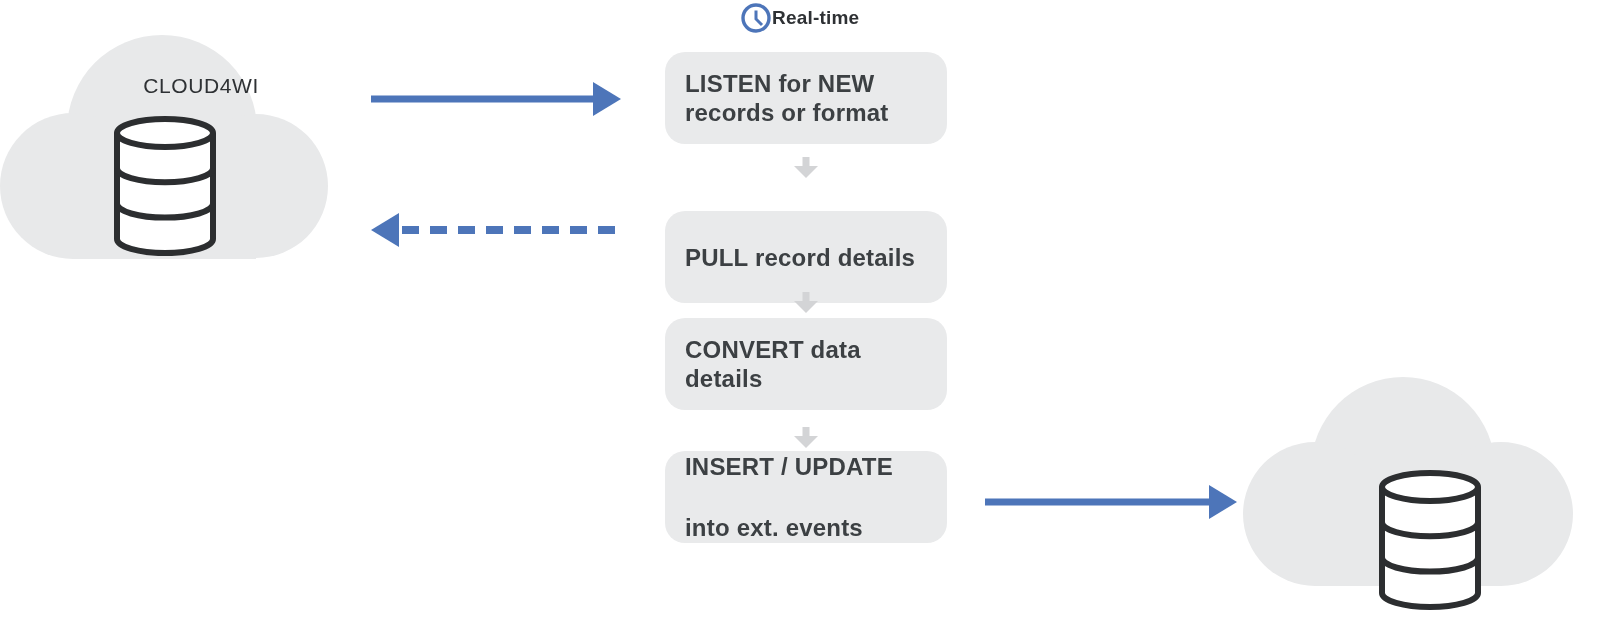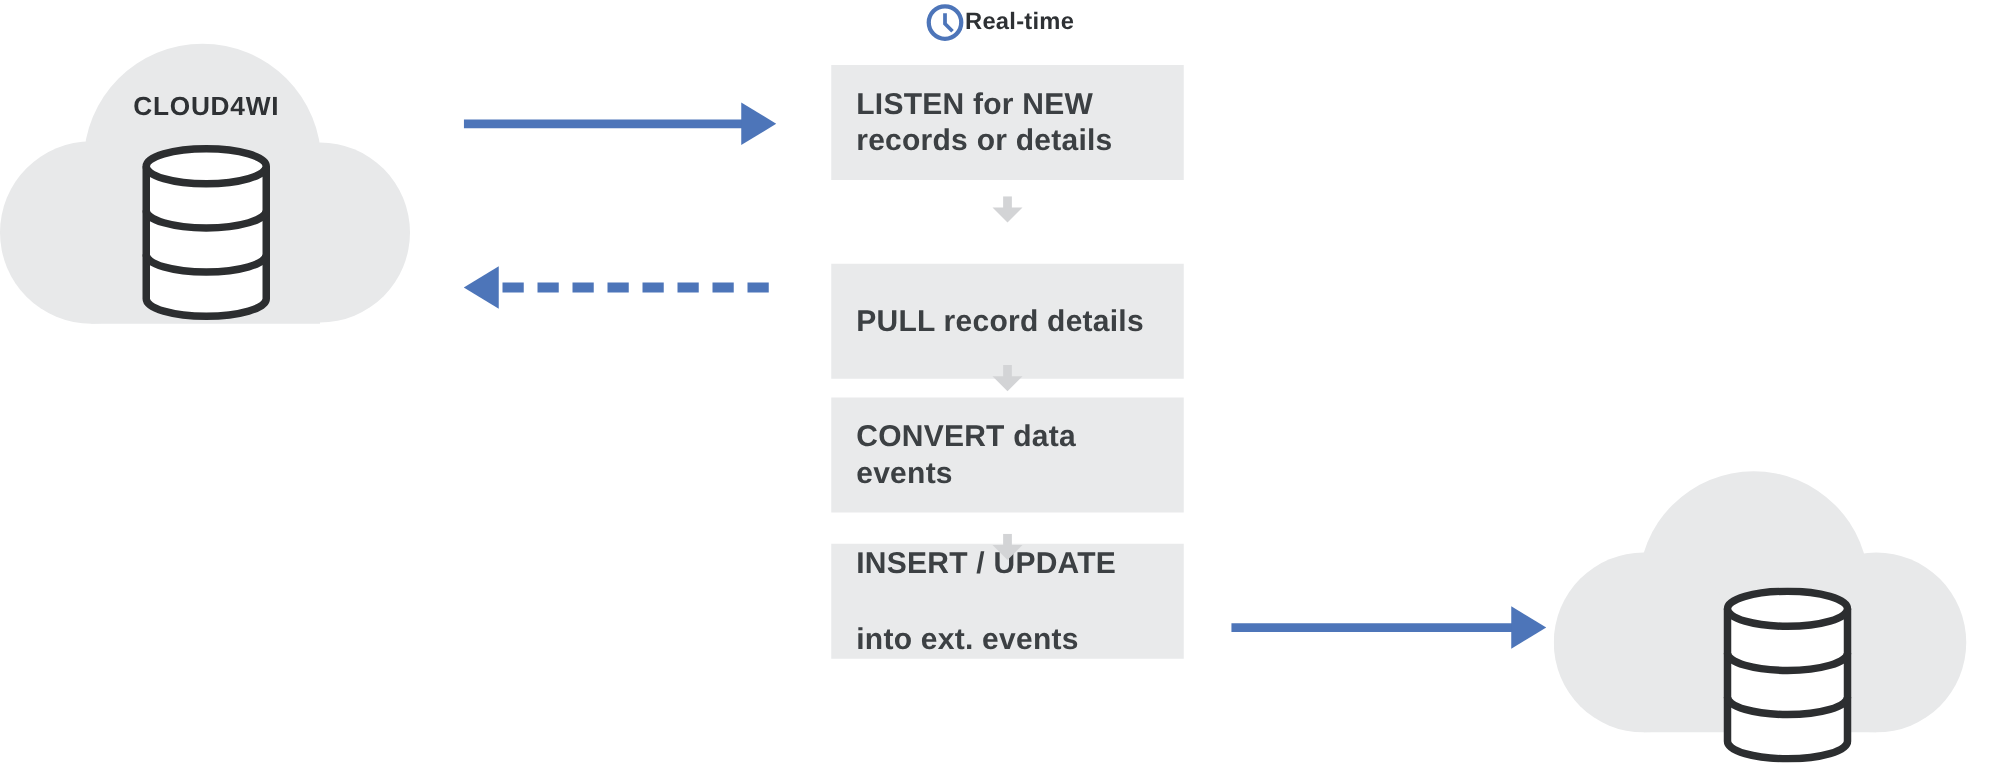--- a/index.html
+++ b/index.html
@@ -17,22 +17,23 @@
   .cloud-part { fill: var(--cloud-fill, #e8e9ea); }
 
   
   .db-body, .db-top { fill: #ffffff; stroke: var(--db-outline, #2c2e30); stroke-width: 6; }
   .db-band { fill: none; stroke: var(--db-outline, #2c2e30); stroke-width: 6; }
 
   
   .system-label {
     position: absolute;
     text-align: center;
-    font-weight: bold;
+    font-weight: normal;
     color: var(--label-dark, #2e3134);
+    padding-left: 36px;
   }
   .label-cloud4wi { left: 0; top: 74px; width: 330px; font-size: 21px; letter-spacing: 0.6px; }
   .label-crm { left: 1280px; top: 417px; width: 300px; font-size: 27px; letter-spacing: 0.3px; }
 
   
   .realtime {
     position: absolute;
     left: 740px; top: 1px; height: 33px;
     display: flex; align-items: center; 
   }
@@ -42,21 +43,21 @@
     letter-spacing: 0.2px;
   }
   .clock-circle { fill: none; stroke: var(--accent-blue, #4d75b9); stroke-width: 3.4; }
   .clock-hands { fill: none; stroke: var(--accent-blue, #4d75b9); stroke-width: 3; }
 
   
   .step-box {
     position: absolute;
     left: 665px; width: 282px; height: 92px;
     background: var(--box-bg, #e9eaeb);
-    border-radius: 0;
+    border-radius: 20px;
     box-sizing: border-box;
     padding-left: 20px; padding-right: 10px;
     display: flex; flex-direction: column; justify-content: center;
   }
   .step-line {
     font-size: 24px; line-height: 29px;
     font-weight: bold;
     color: var(--box-text, #3c4043);
     letter-spacing: 0.2px;
     white-space: nowrap;
@@ -91,34 +92,34 @@
   <div class="realtime">
     <svg width="32" height="32" viewBox="0 0 32 32">
       <circle class="clock-circle" cx="16" cy="16" r="13"></circle>
       <path class="clock-hands" d="M16,8.5 L16,17 L22,23"></path>
     </svg>
     <span class="realtime-text">Real-time</span>
   </div>
 
   <div class="step-box" style="top:52px;">
     <div class="step-line">LISTEN for NEW</div>
-    <div class="step-line">records or details</div>
+    <div class="step-line">records or format</div>
   </div>
 
   <div class="step-box" style="top:183px;margin-top:28px;">
     <div class="step-line">PULL record details</div>
     <div class="step-line"></div>
   </div>
 
   <div class="step-box" style="top:318px;">
     <div class="step-line">CONVERT data</div>
-    <div class="step-line">events</div>
+    <div class="step-line">details</div>
   </div>
 
-  <div class="step-box" style="top:435px;gap:32px;">
+  <div class="step-box" style="top:451px;gap:32px;">
     <div class="step-line">INSERT / UPDATE</div>
     <div class="step-line">into ext. events</div>
   </div>
 
   <svg class="abs" style="left:793px; top:157px;" width="26" height="22" viewBox="0 0 26 22">
     <rect class="down-arrow-fill" x="9.5" y="0" width="7" height="10"></rect>
     <polygon class="down-arrow-fill" points="1,9 25,9 13,21"></polygon>
   </svg>
   <svg class="abs" style="left:793px; top:292px;" width="26" height="22" viewBox="0 0 26 22">
     <rect class="down-arrow-fill" x="9.5" y="0" width="7" height="10"></rect>

